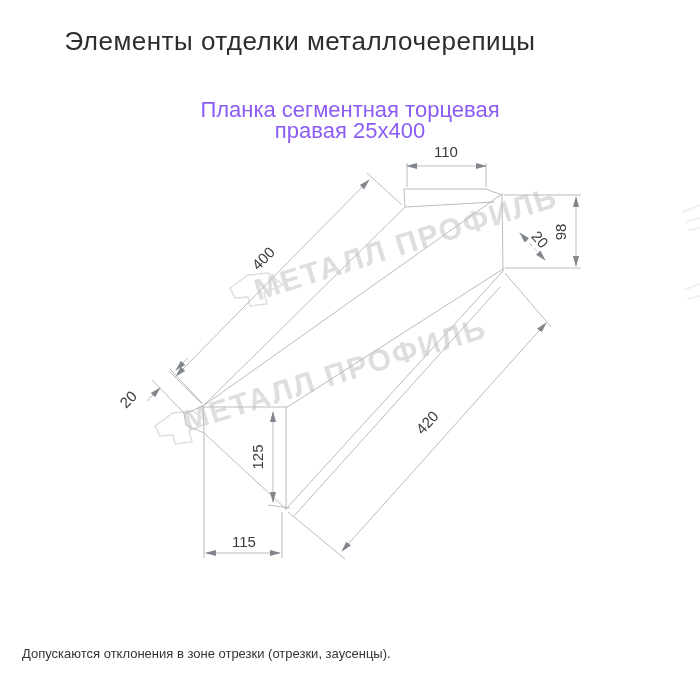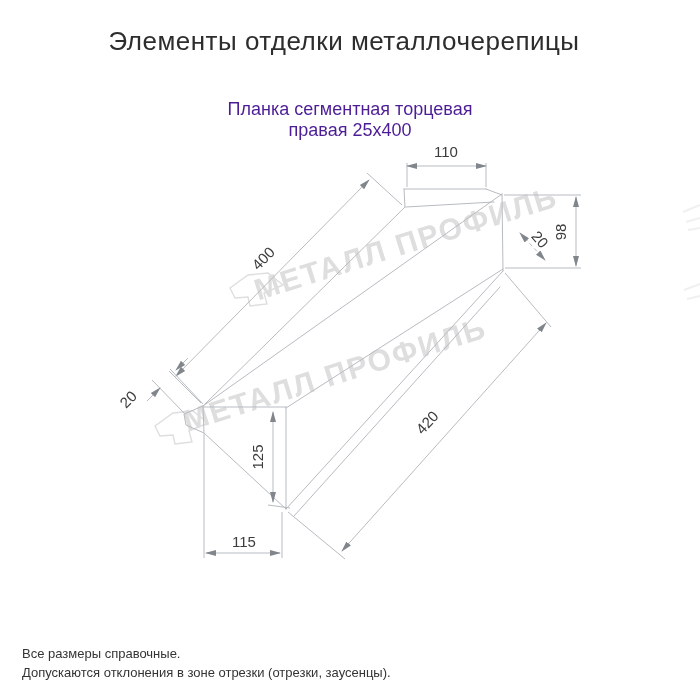--- a/index.html
+++ b/index.html
@@ -10,25 +10,25 @@
     --c-wm:#dedede;
     --c-wm-faint:#f0f0f0;
   }
   html,body{margin:0;padding:0;}
   body{
     width:700px;height:700px;position:relative;background:#ffffff;
     font-family:"Liberation Sans", sans-serif;overflow:hidden;
   }
   .page-title{
     position:absolute;top:26px;left:0;width:600px;text-align:center;
-    font-size:26px;color:var(--c-title);letter-spacing:.5px;padding-left:44px;
+    font-size:26px;color:var(--c-title);letter-spacing:.5px;
   }
   .subtitle{
     position:absolute;top:99px;left:0;width:700px;text-align:center;
-    font-size:18px;line-height:21px;color:#4c1d95;
+    font-size:22px;line-height:21px;color:#8b5cf6;
   }
   .notes{
     position:absolute;left:22px;top:644px;font-size:13px;line-height:19px;color:#343434;
   }
   svg{position:absolute;left:0;top:0;}
   .shape{stroke:var(--c-line);stroke-width:1;fill:none;stroke-linecap:round;}
   .dim{stroke:var(--c-line);stroke-width:1;fill:none;}
   .dimtxt{fill:var(--c-dimtext);font-size:15px;font-family:"Liberation Sans",sans-serif;}
   .wm-logo{stroke:var(--c-wm);stroke-width:1.4;fill:none;}
   .wm-txt{fill:var(--c-wm);font-size:30px;font-weight:bold;letter-spacing:2px;
@@ -132,15 +132,14 @@
   </g>
 
   <g>
     <path class="dim" d="M288 512 L345 559 M505 273 L551 327"></path>
     <line class="dim" x1="342" y1="551" x2="546" y2="323" marker-start="url(#arrS)" marker-end="url(#arr)"></line>
     <text class="dimtxt" transform="translate(431 426) rotate(-47)" text-anchor="middle">420</text>
   </g>
 </svg>
 
 <div class="notes">
-  <div>Все размеры справочные.</div>
   <div>Допускаются отклонения в зоне отрезки (отрезки, заусенцы).</div>
 </div>
 
 </body></html>

